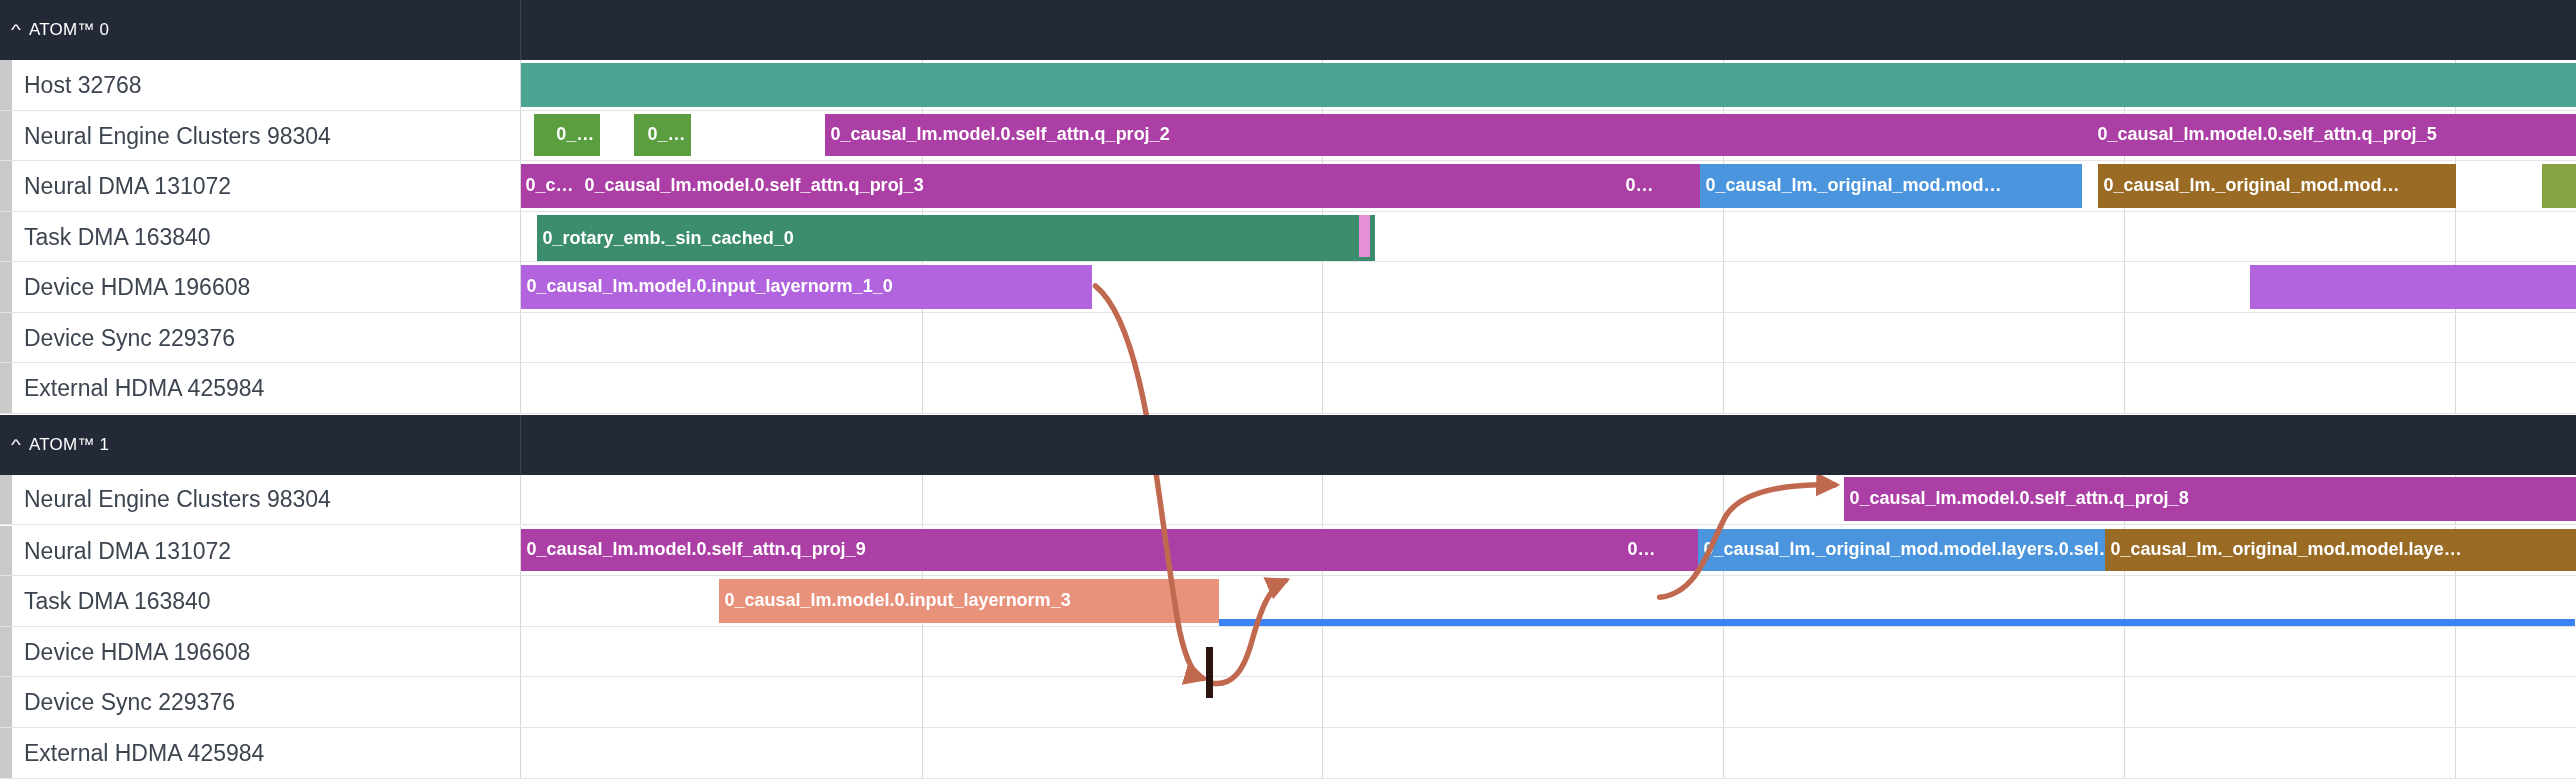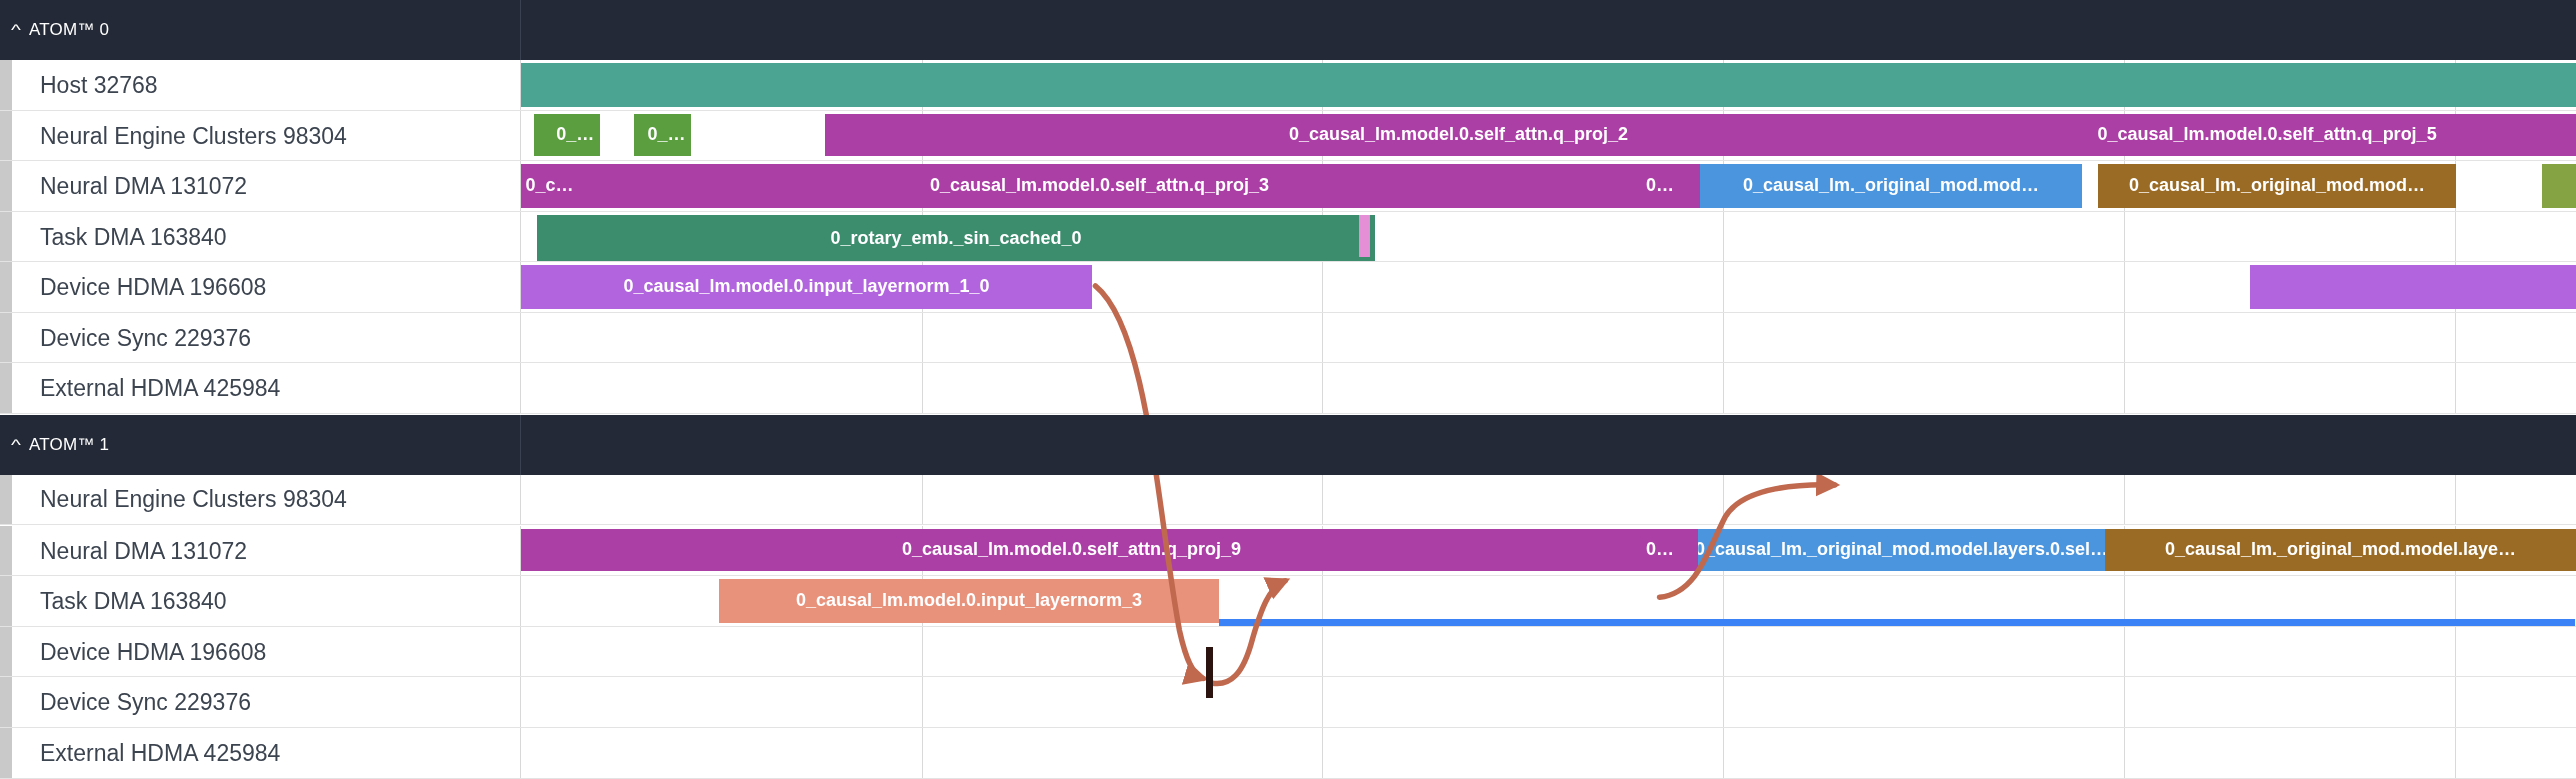--- a/index.html
+++ b/index.html
@@ -38,42 +38,42 @@
     position: absolute; left: 0; right: 0;
     background: #ffffff;
     border-bottom: 0.9px solid #e3e3e3;
     z-index: 1;
   }
   .track .handle {
     position: absolute; left: 0; top: 0; bottom: 0; width: 12px;
     background: #c9c9c9;
   }
   .track .tname {
-    position: absolute; left: 40px; top: 50%; transform: translateY(-50%);
+    position: absolute; left: 24px; top: 50%; transform: translateY(-50%);
     font-size: 23px; color: #3c4450; white-space: nowrap; text-align: center;
   }
   .track .shelf-divider {
     position: absolute; top: 0; bottom: 0; left: 520px; width: 0.9px;
     background: #d8d8d8;
   }
 
   
   .canvas {
     position: absolute; left: 521px; right: 0; top: 0; bottom: 0;
     overflow: hidden;
   }
   .vline {
     position: absolute; top: 0; bottom: 0; width: 0.9px;
     background: #d9d9d9;
   }
 
   
   .slice {
     position: absolute;
-    display: flex; align-items: center; justify-content: center;
+    display: flex; align-items: center; justify-content: flex-start;
     color: #ffffff;
     font-size: 18px;
     font-weight: bold;
     white-space: nowrap;
     overflow: hidden;
     padding: 0 5.5px;
   }
   .slice.align-right { justify-content: flex-start; }
   .slice.align-left  { justify-content: flex-end; }
 
@@ -228,20 +228,23 @@
     <div class="track" style="top: 474px; height: 51px;">
       <div class="handle"></div>
       <div class="tname">Neural Engine Clusters 98304</div>
       <div class="shelf-divider"></div>
       <div class="canvas">
         <div class="vline" style="left: 401px;"></div>
         <div class="vline" style="left: 801px;"></div>
         <div class="vline" style="left: 1202px;"></div>
         <div class="vline" style="left: 1603px;"></div>
         <div class="vline" style="left: 1934px;"></div>
+        <div class="slice align-right" style="left: 1323px; width: 732px; top: 2.7px; height: 44px; background: rgb(171, 63, 165);">
+          <span>0_causal_lm.model.0.self_attn.q_proj_8</span>
+        </div>
       </div>
     </div>
     <div class="track" style="top: 526px; height: 50px;">
       <div class="handle"></div>
       <div class="tname">Neural DMA 131072</div>
       <div class="shelf-divider"></div>
       <div class="canvas">
         <div class="vline" style="left: 401px;"></div>
         <div class="vline" style="left: 801px;"></div>
         <div class="vline" style="left: 1202px;"></div>

